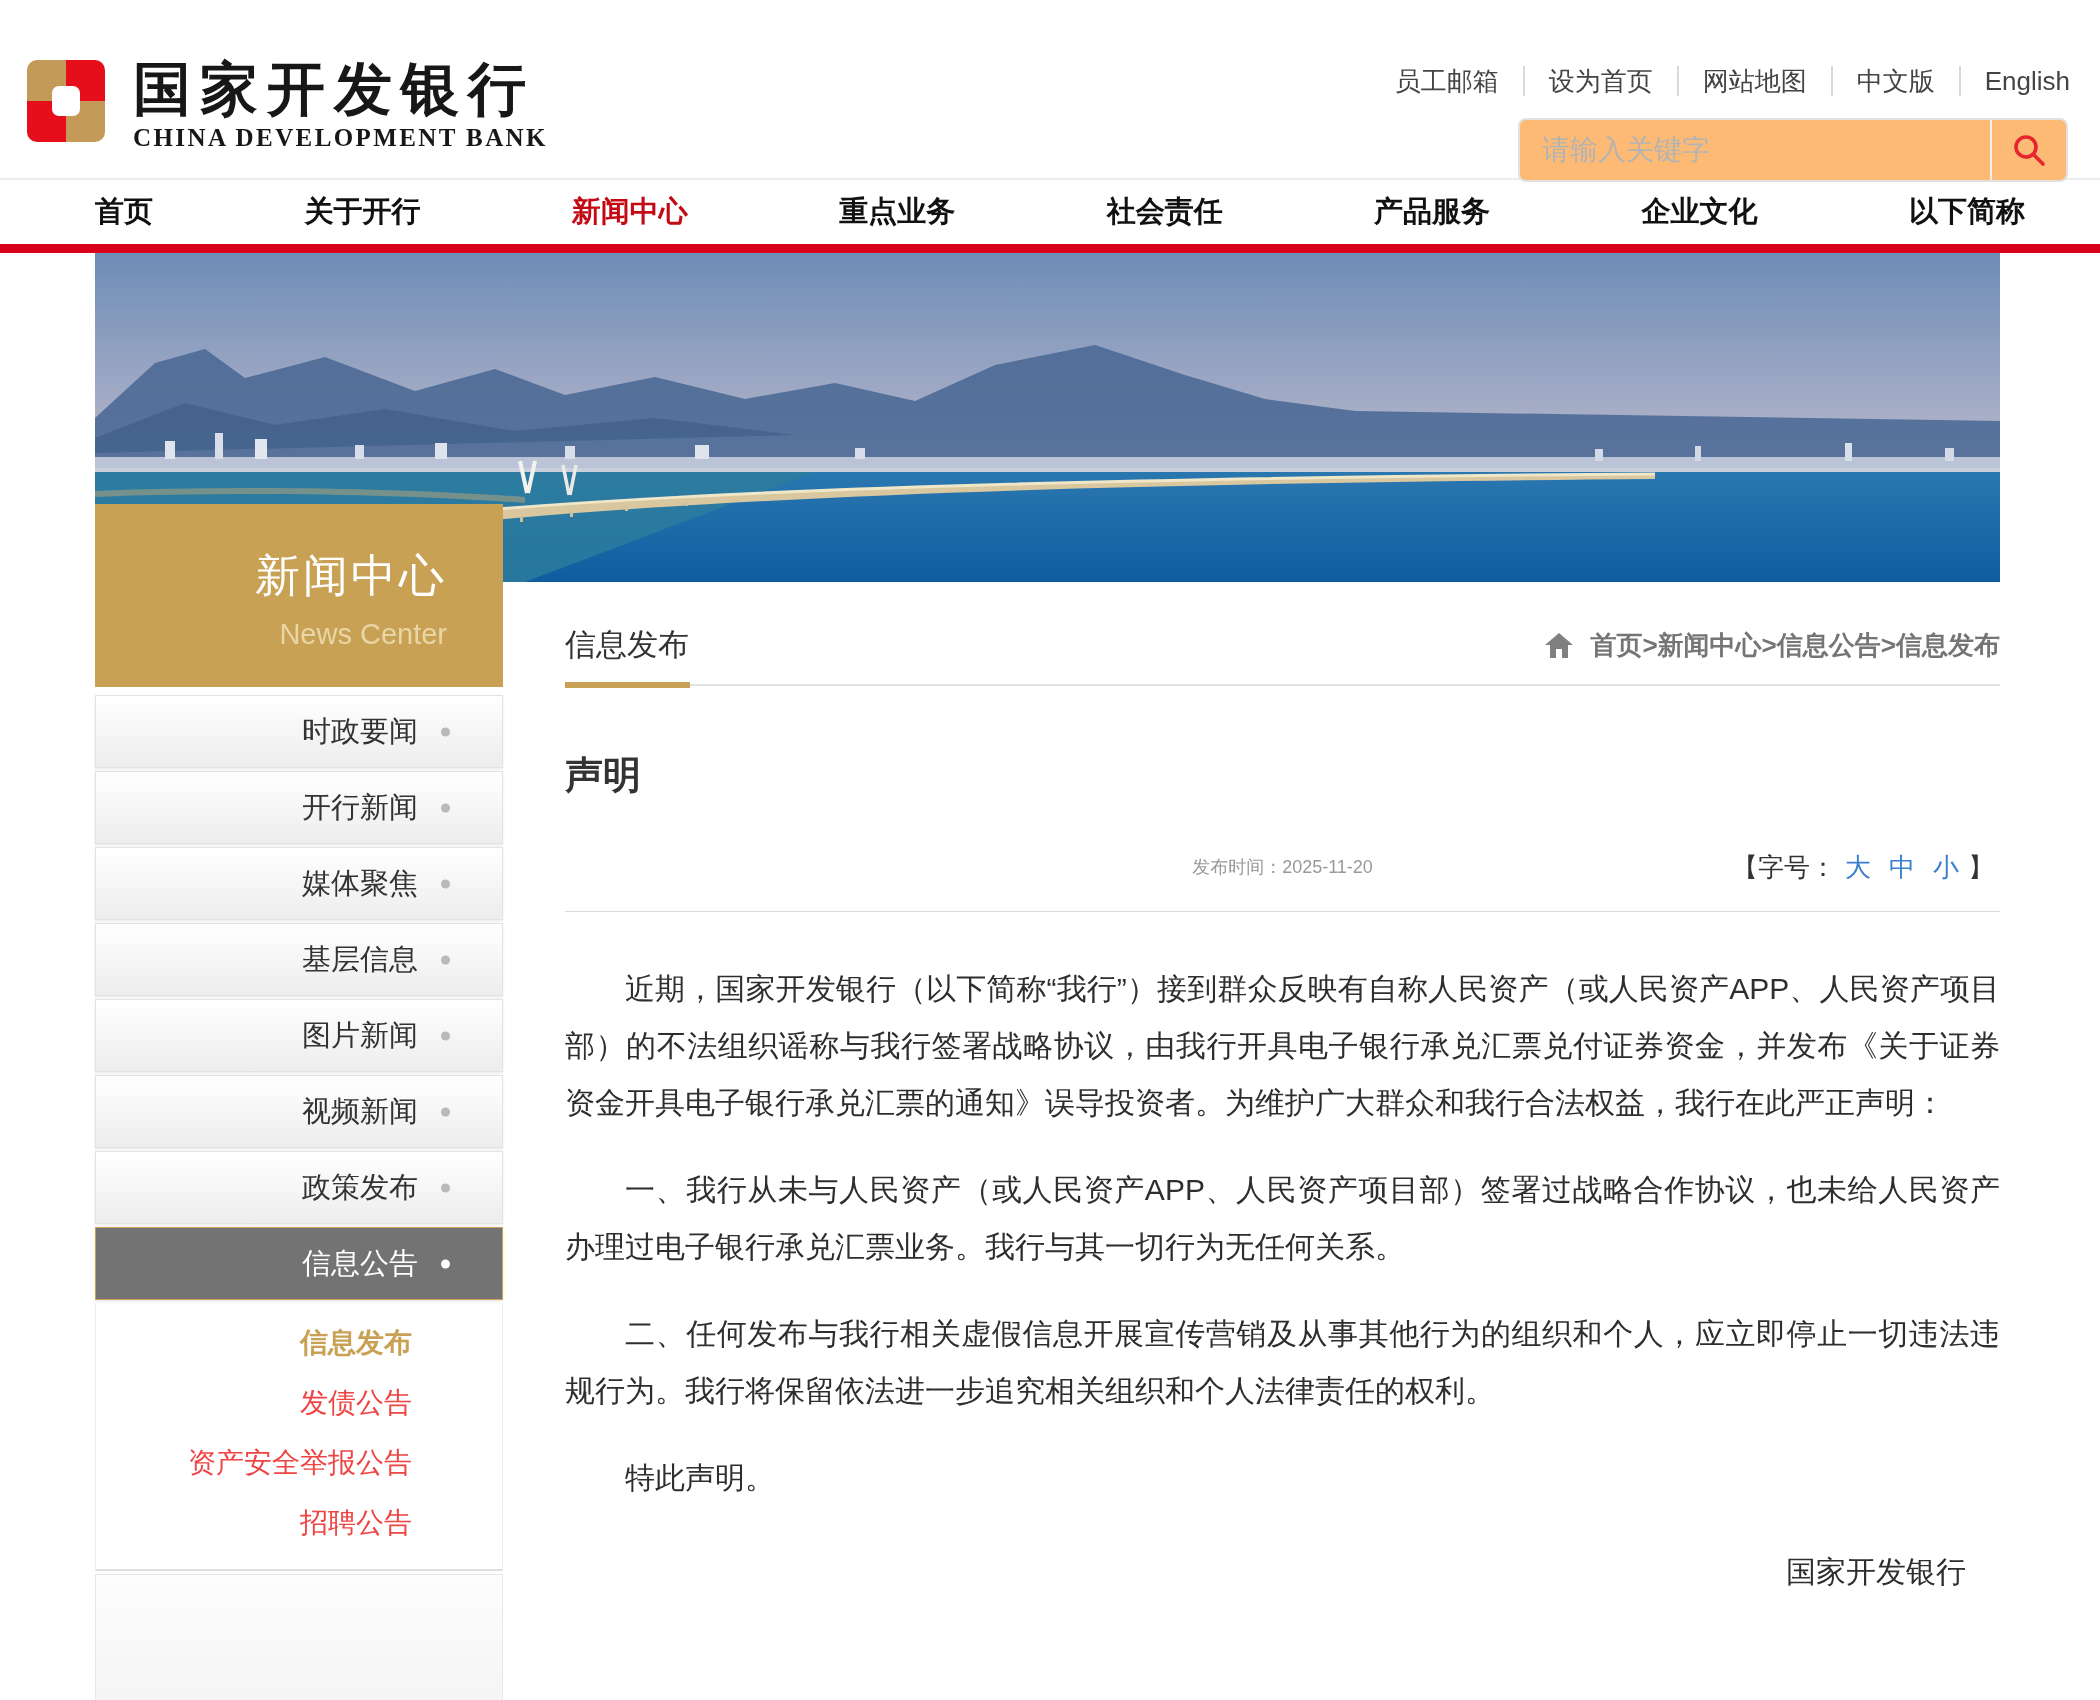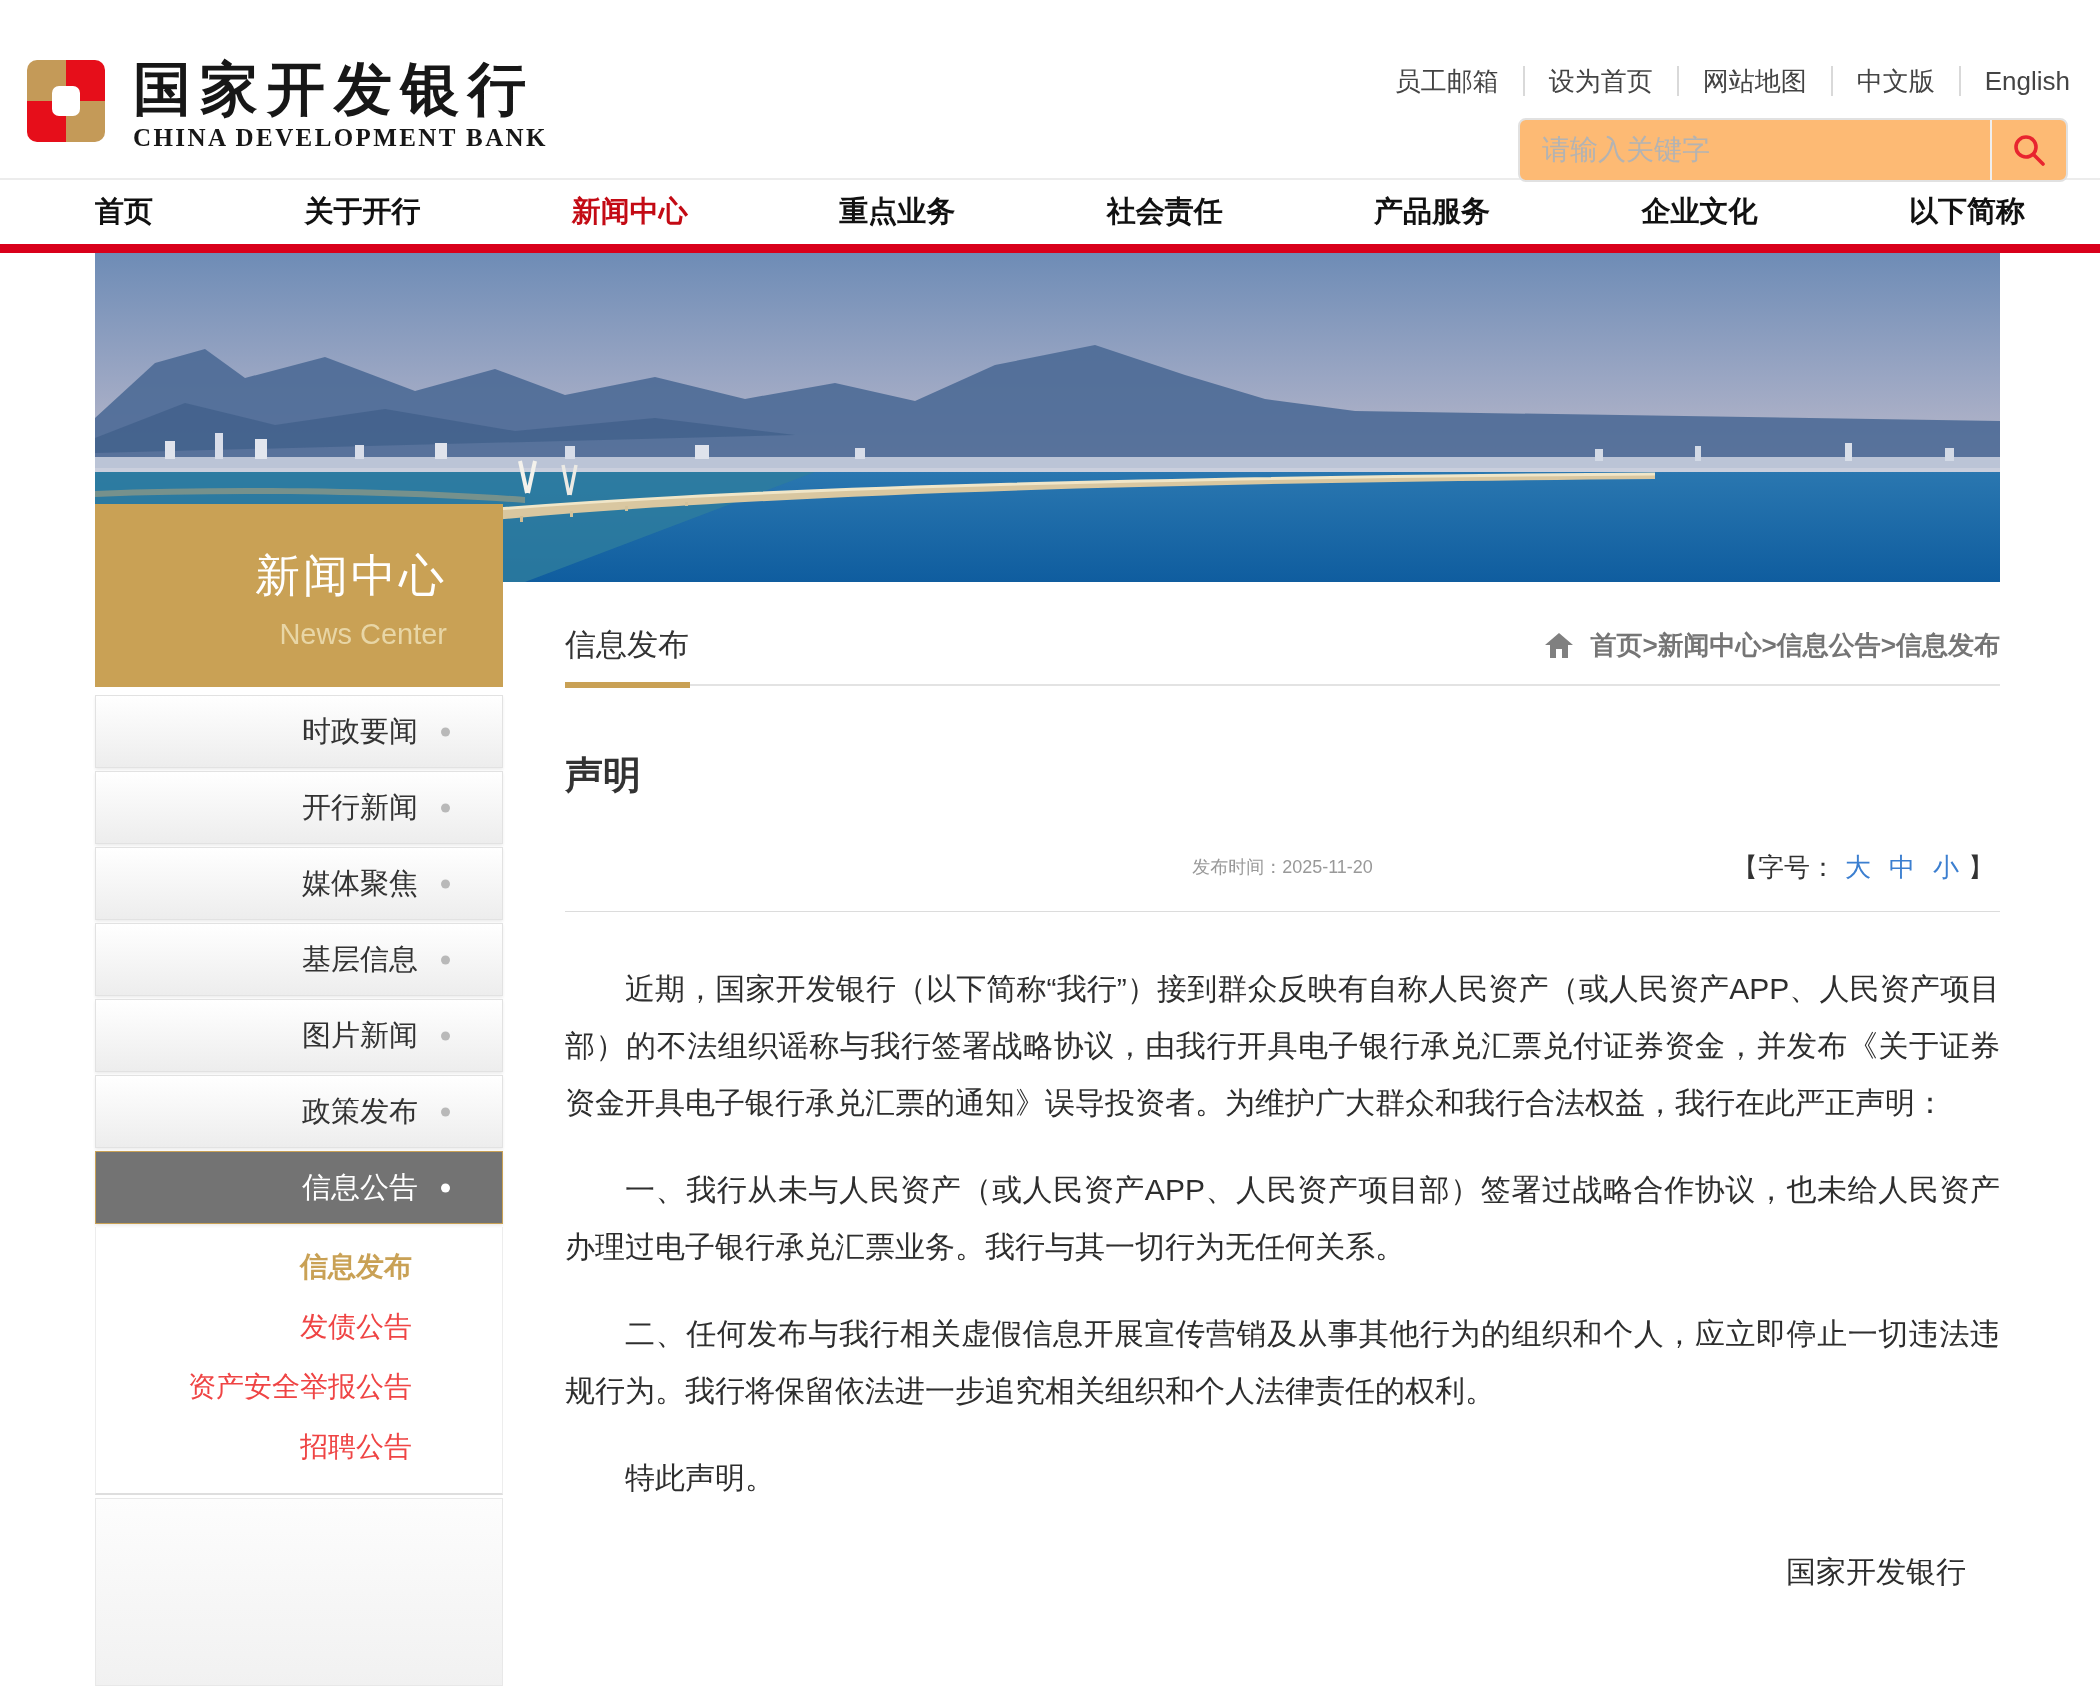--- a/index.html
+++ b/index.html
@@ -214,20 +214,24 @@
           </div>
           <div class="side-item">
             <span>基层信息</span>
             <span class="dot"></span>
           </div>
           <div class="side-item">
             <span>图片新闻</span>
             <span class="dot"></span>
           </div>
           <div class="side-item">
+            <span>视频新闻</span>
+            <span class="dot"></span>
+          </div>
+          <div class="side-item">
             <span>政策发布</span>
             <span class="dot"></span>
           </div>
           <div class="side-item active">
             <span>信息公告</span>
             <span class="dot"></span>
           </div>
         </div>
       <div class="side-sub">
 

